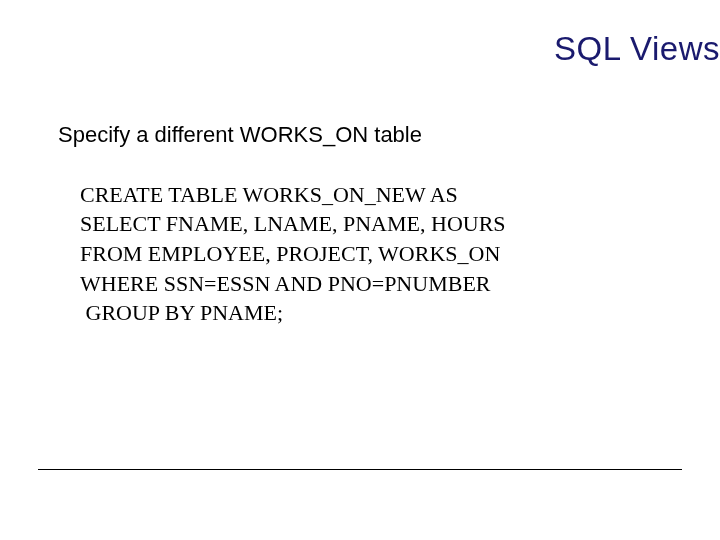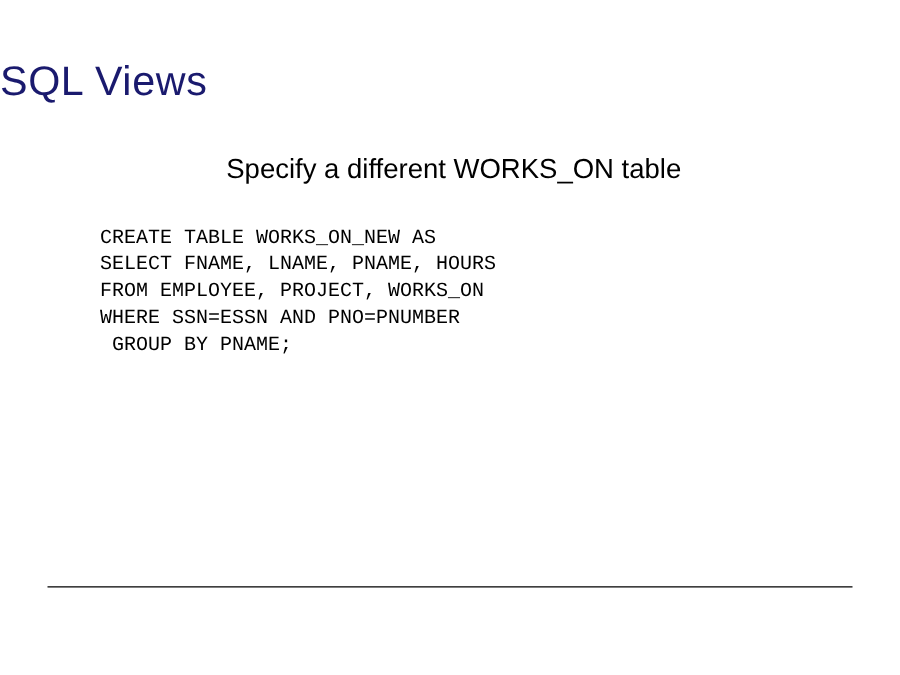--- a/index.html
+++ b/index.html
@@ -13,52 +13,51 @@
     overflow: hidden;
   }
   .slide {
     position: relative;
     width: 720px;
     height: 540px;
     box-sizing: border-box;
   }
   .title {
     position: absolute;
-    top: 46px;
+    top: 30px;
     left: 0;
     width: 720px;
-    text-align: left;
+    text-align: right;
     font-size: 33px;
     color: #1a1a6e;
     font-weight: normal;
     letter-spacing: 0.5px;
   }
   .body {
     position: absolute;
     top: 118px;
     left: 58px;
     width: 610px;
     font-size: 22px;
     line-height: 1.35;
     color: #000;
   }
   .example-label {
     text-decoration: underline;
   }
   .desc {
     margin-top: 2px;
-    text-align: center;
   }
   .code {
     margin-top: 30px;
     margin-left: 22px;
-    font-size: 16px;
+    font-size: 22px;
     line-height: 1.35;
     white-space: pre;
-    font-family: Liberation Mono, monospace;
+    font-family: Liberation Serif, serif;
   }
   .hr {
     position: absolute;
     left: 38px;
     right: 38px;
     bottom: 70px;
     border-top: 1px solid #000;
   }
 </style>
 </head>

